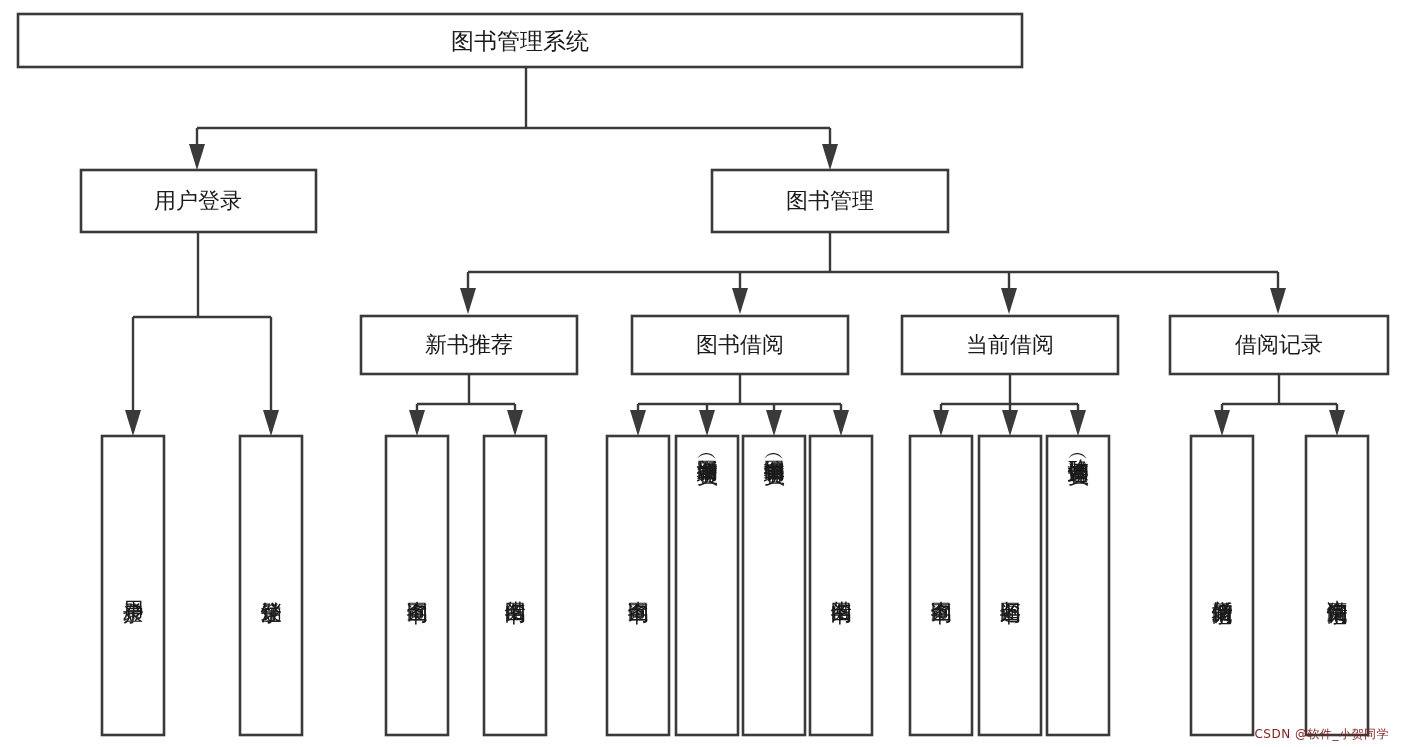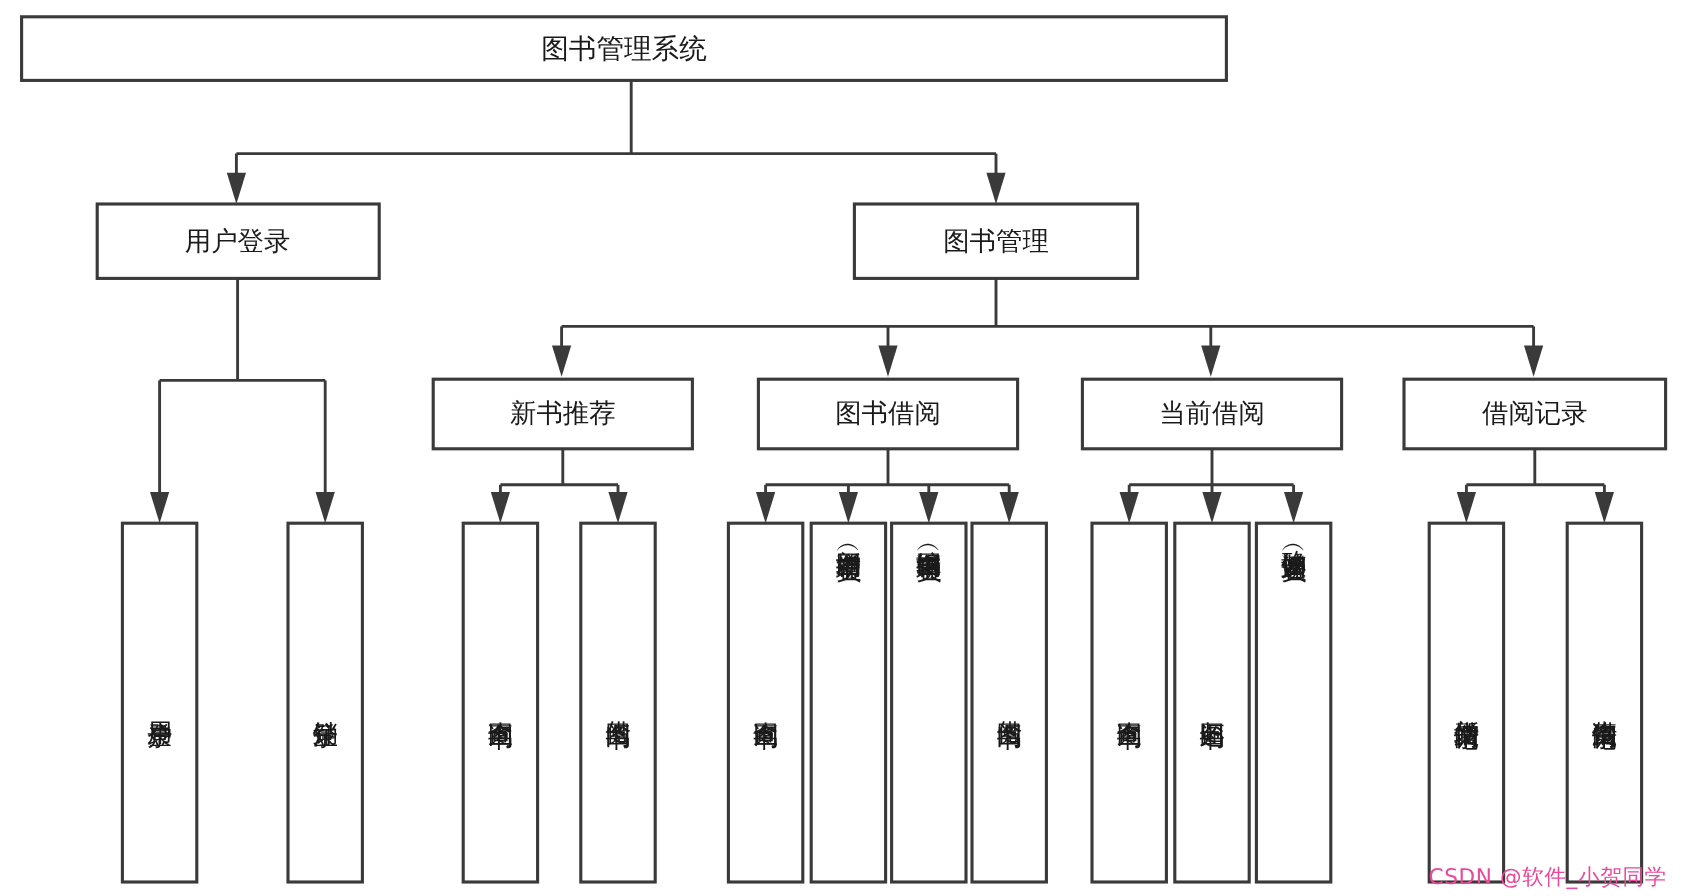--- a/index.html
+++ b/index.html
@@ -69,22 +69,22 @@
     color: #1a1a1a;
     letter-spacing: 1px;
     white-space: nowrap;
     text-align: center;
   }
   .watermark {
     position: absolute;
     right: 16px;
     bottom: 4px;
     font-family: "DejaVu Sans", "Liberation Sans", sans-serif;
-    font-size: 18px;
-    color: #ec4899;
+    font-size: 12px;
+    color: #7f1d1d;
     white-space: nowrap;
     letter-spacing: 0.5px;
   }
 </style>
 </head>
 <body>
 
 <div id="diagram-root">
 
   <svg id="tree-svg" viewBox="0 0 1405 747" xmlns="http://www.w3.org/2000/svg">

